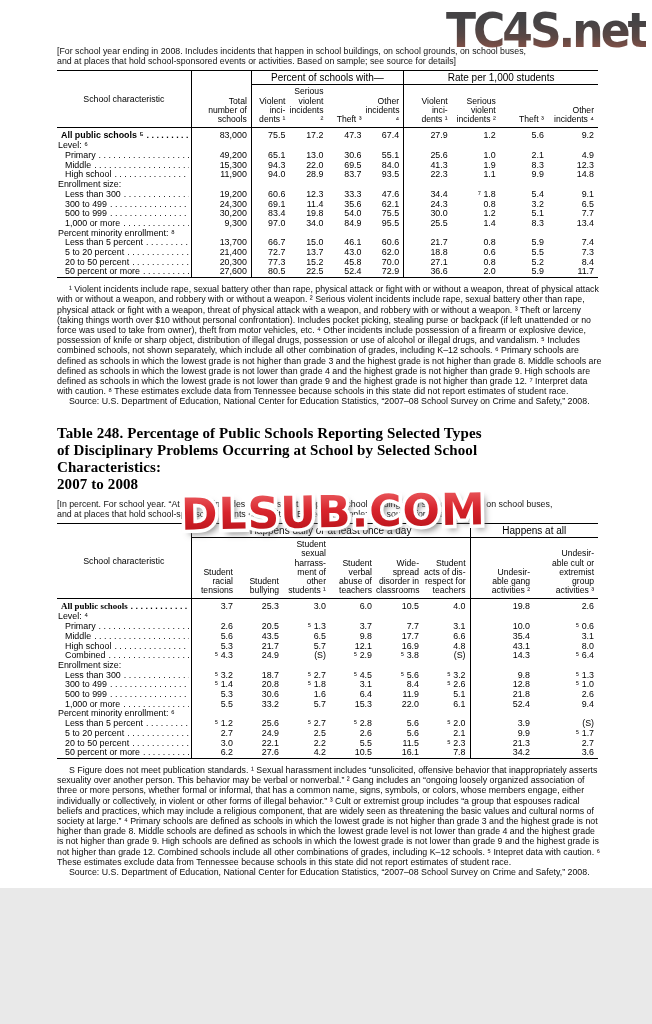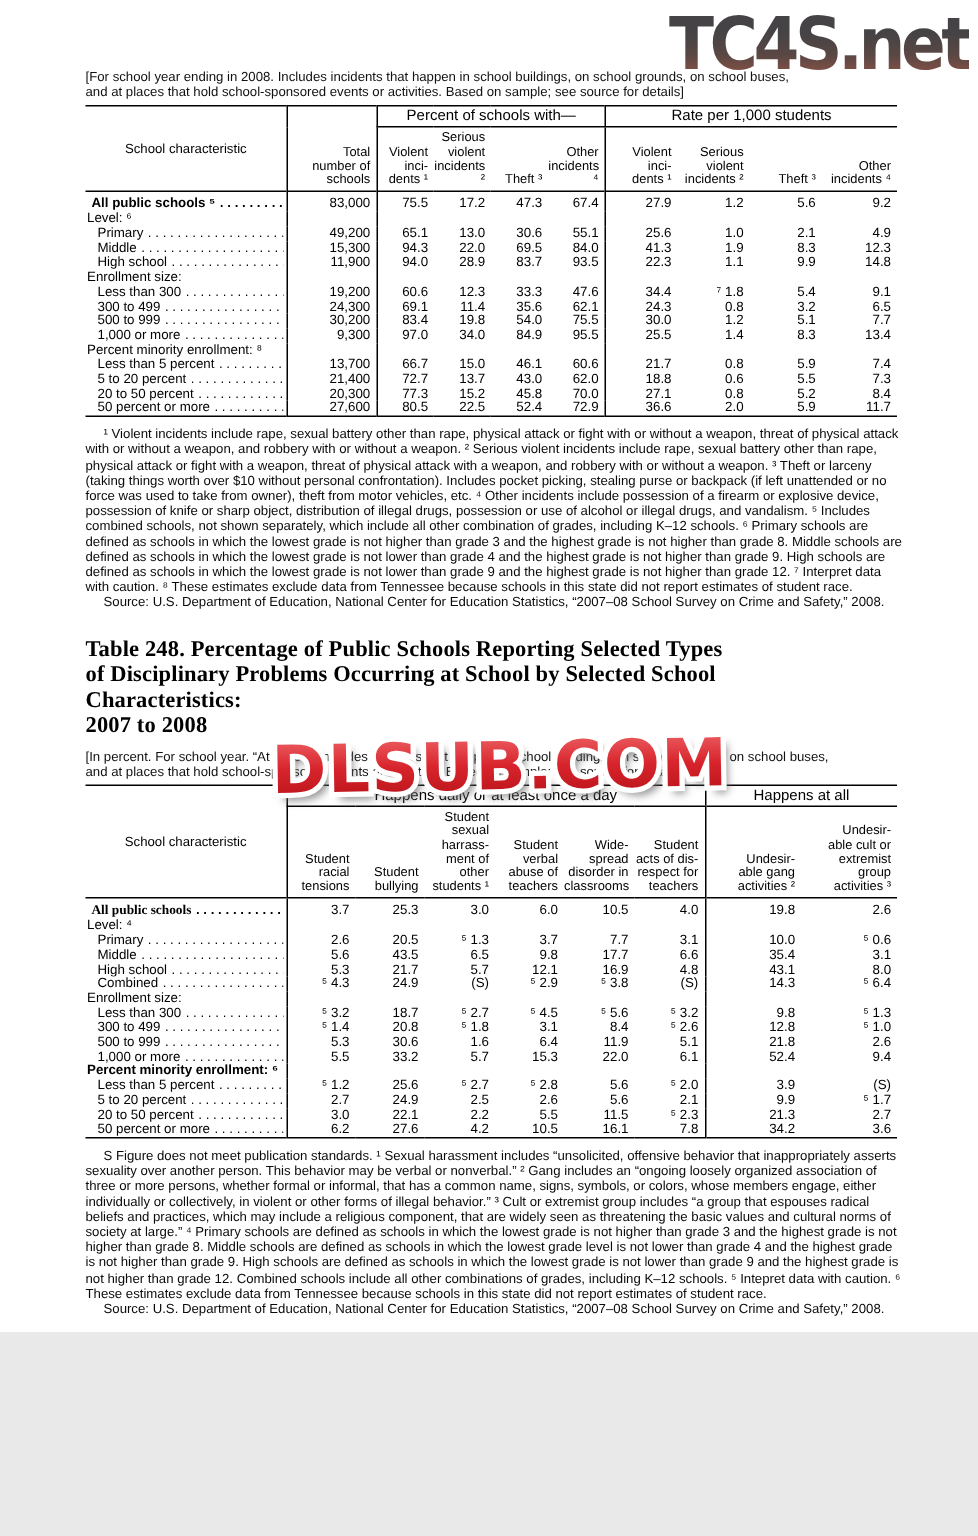--- a/index.html
+++ b/index.html
@@ -603,21 +603,21 @@
             <td class="num">5.7</td>
             <td class="num">15.3</td>
             <td class="num">22.0</td>
             <td class="num">6.1</td>
             <td class="num bl">52.4</td>
             <td class="num">9.4</td>
           </tr>
           <tr>
             <td class="stub">
               <div class="sf">
-                <span class="lbl" style="padding-left: 1px; font-weight: bold;">Percent minority enrollment: ⁶</span>
+                <span class="lbl" style="padding-left: 1px;">Percent minority enrollment: ⁶</span>
               </div>
             </td>
             <td class="num bl"></td>
             <td class="num"></td>
             <td class="num"></td>
             <td class="num"></td>
             <td class="num"></td>
             <td class="num"></td>
             <td class="num bl"></td>
             <td class="num"></td>

